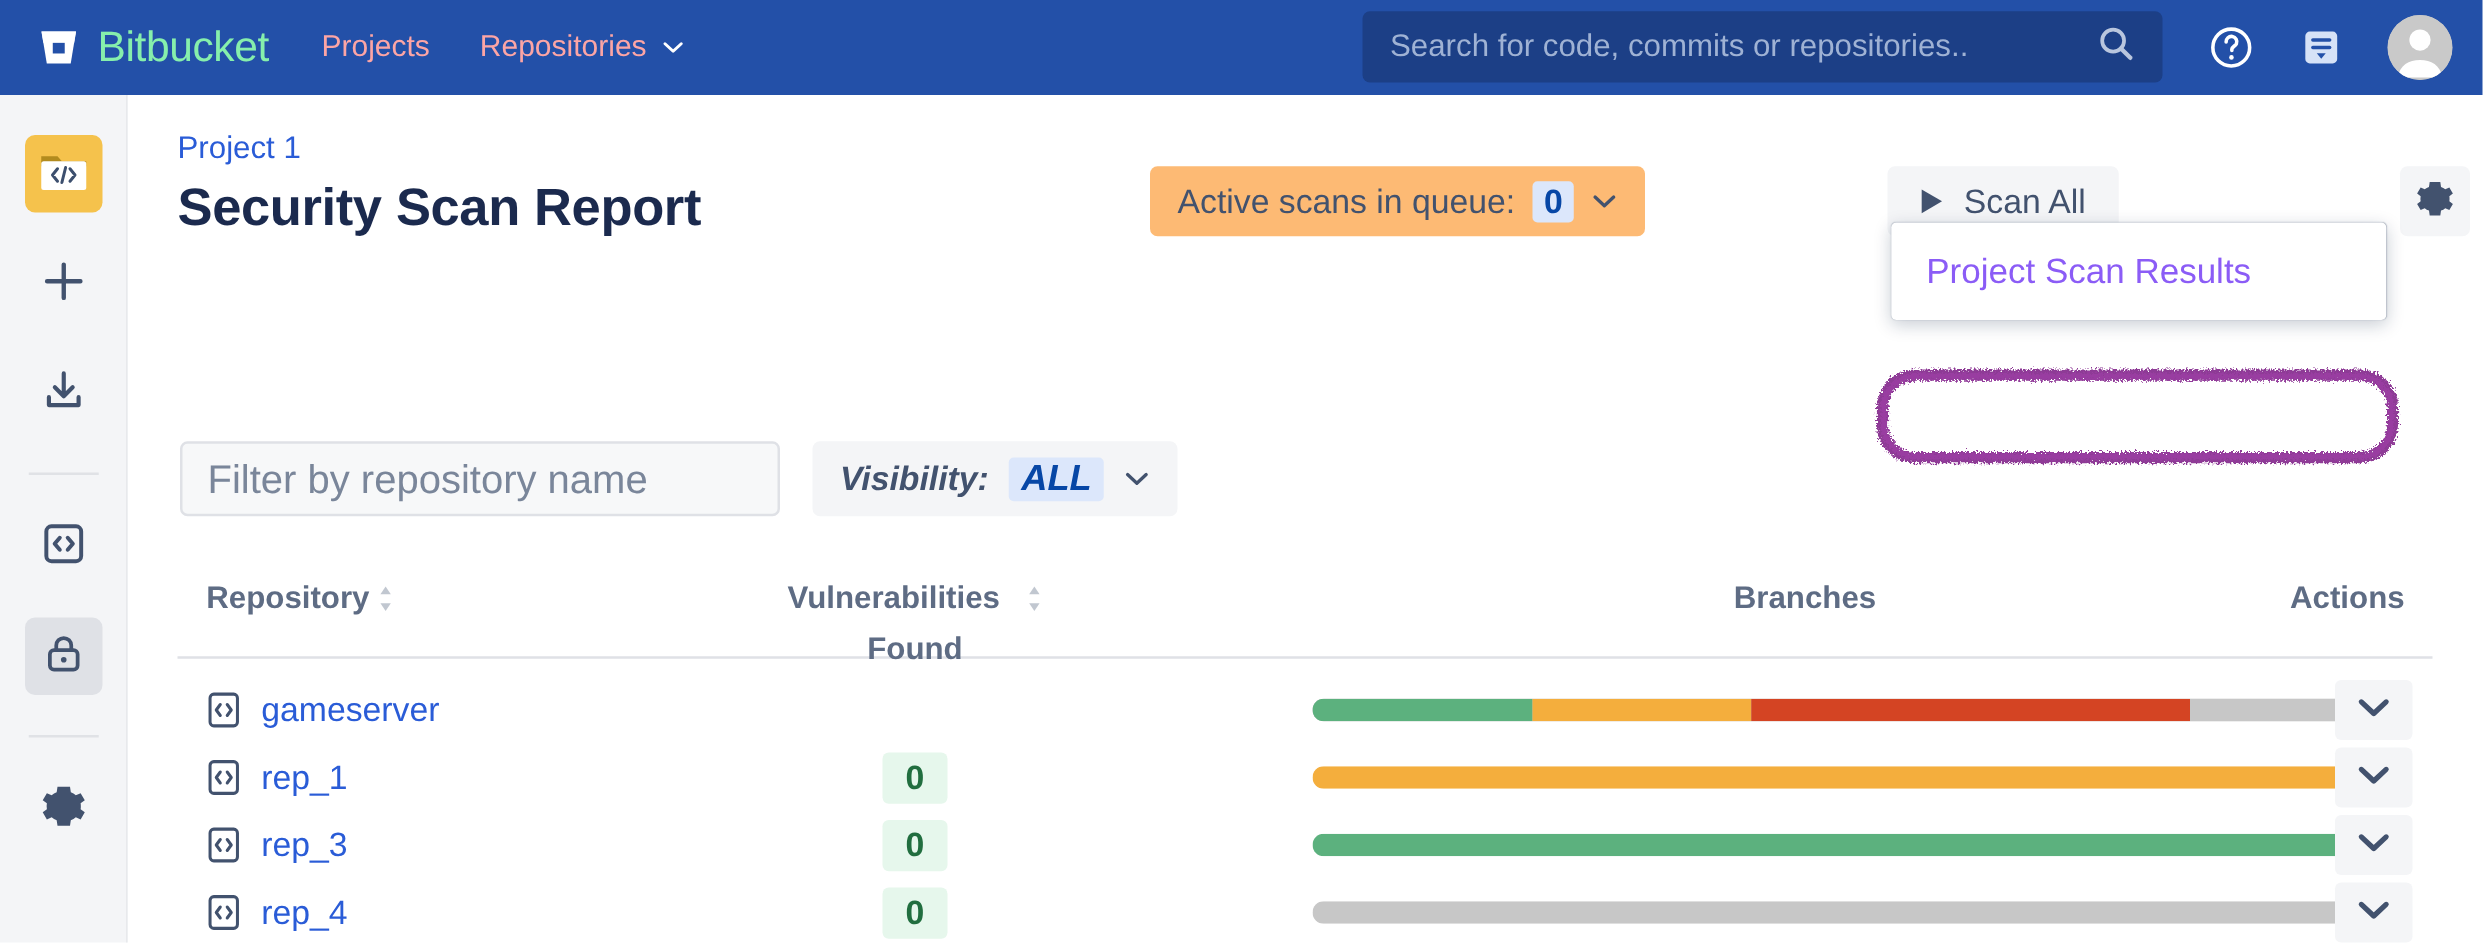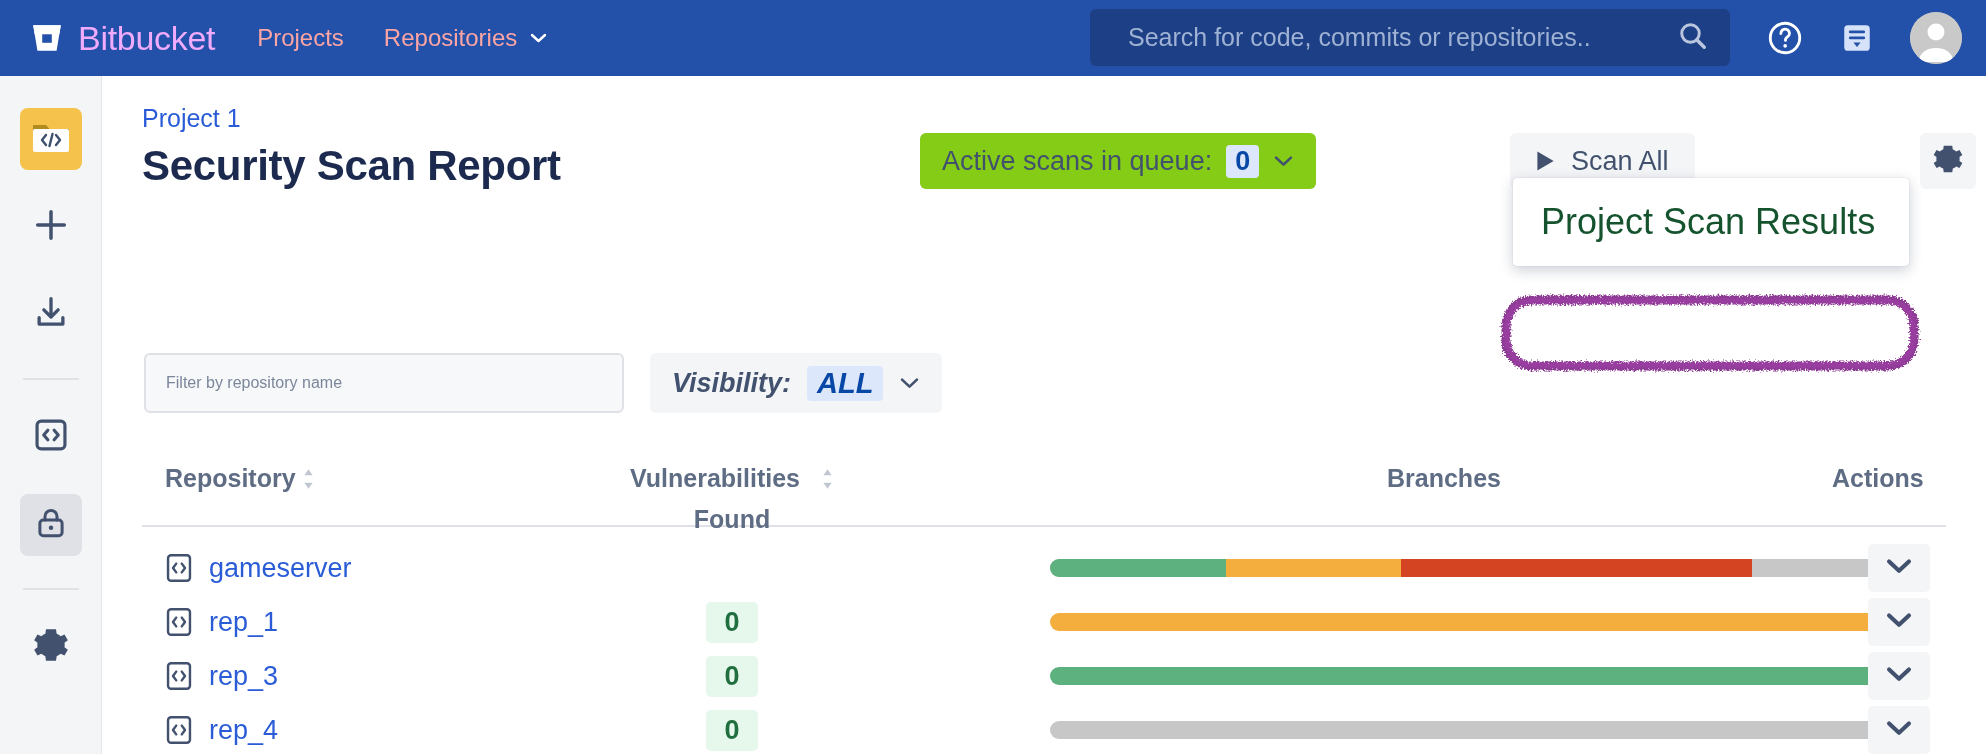--- a/index.html
+++ b/index.html
@@ -17,42 +17,41 @@
     background: #2350a8;
     display: flex; align-items: center;
   }
   .brand {
     display: flex; align-items: center;
     margin-left: 30px; gap: 14px;
     cursor: pointer;
   }
   .brand-logo { width: 34px; height: 34px; display:block; }
   .brand-name {
-    color: #f0abfc; font-size: 34px; font-weight: 400;
+    color: #86efac; font-size: 34px; font-weight: 400;
     letter-spacing: -0.3px; line-height: 1;
   }
   .nav-links { display: flex; align-items: center; margin-left: 42px; gap: 40px; }
   .nav-link {
     color: #fca5a5; font-size: 24px; font-weight: 400;
     cursor: pointer; display: flex; align-items: center; gap: 13px;
   }
   .nav-chev { width: 17px; height: 10px; display:block; }
 
   .searchbox {
     position: absolute; left: 1090px; top: 9px;
     width: 640px; height: 57px;
     background: #1c3f86; border-radius: 6px;
     display: flex; align-items: center;
     padding: 0 22px; cursor: text;
   }
   .searchbox input {
     flex: 1; background: transparent; border: none; outline: none;
     color: #ffffff; font-size: 25px;
     font-family: "Liberation Sans", sans-serif;
-    margin-left: 16px;
   }
   .searchbox input::placeholder { color: #9fb2d4; }
   .search-icon { width: 30px; height: 30px; flex-shrink: 0; }
 
   .nav-right {
     position: absolute; right: 24px; top: 0; height: 76px;
     display: flex; align-items: center; gap: 34px;
   }
   .nav-icon-btn {
     width: 38px; height: 38px; cursor: pointer;
@@ -94,21 +93,21 @@
   }
   .page-title {
     position: absolute; left: 40px; top: 66px;
     font-size: 42px; font-weight: 700; color: #1b2a4e;
     letter-spacing: -0.3px;
   }
 
   
   .queue-pill {
     position: absolute; left: 818px; top: 57px;
-    height: 56px; background: #84cc16; border-radius: 6px;
+    height: 56px; background: #fdba74; border-radius: 6px;
     display: flex; align-items: center; padding: 0 22px; gap: 14px;
     cursor: pointer;
   }
   .queue-label { font-size: 27px; color: #42526e; }
   .queue-count {
     background: #dce7fb; color: #0747a6; font-size: 27px; font-weight: 700;
     border-radius: 4px; padding: 1px 9px;
   }
   .chev-dark { width: 21px; height: 12px; display:block; }
 
@@ -139,37 +138,37 @@
   .export-menu {
     position: absolute; left: 1411px; top: 102px;
     width: 396px;
     background: #ffffff;
     box-shadow: 0 4px 14px rgba(9,30,66,0.22), 0 0 1px rgba(9,30,66,0.3);
     border-radius: 4px;
     padding: 10px 0;
     z-index: 20;
   }
   .export-menu-item {
-    font-size: 36px; color: #14532d;
+    font-size: 28px; color: #8b5cf6;
     padding: 13px 28px; cursor: pointer; white-space: nowrap;
   }
   .highlight-ring {
     position: absolute; left: 1392px; top: 213px;
     width: 432px; height: 88px;
     border-radius: 20px;
     z-index: 30; pointer-events: none;
   }
 
   
   .filter-input {
     position: absolute; left: 42px; top: 277px;
     width: 480px; height: 60px;
     background: #f7f8f9; border: 2px solid #dfe1e6; border-radius: 6px;
     padding: 0 20px; outline: none;
-    font-size: 16px; color: #42526e;
+    font-size: 32px; color: #42526e;
     font-family: "Liberation Sans", sans-serif;
   }
   .filter-input::placeholder { color: #7a869a; }
 
   .visibility-pill {
     position: absolute; left: 548px; top: 277px;
     height: 60px; background: #f4f5f7; border-radius: 6px;
     display: flex; align-items: center; gap: 16px; padding: 0 22px;
     cursor: pointer;
     font-style: italic;

